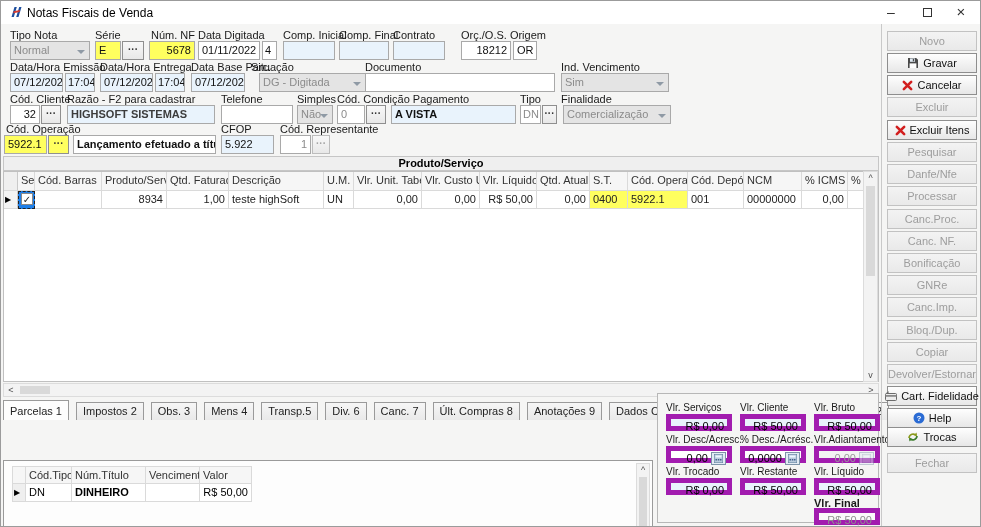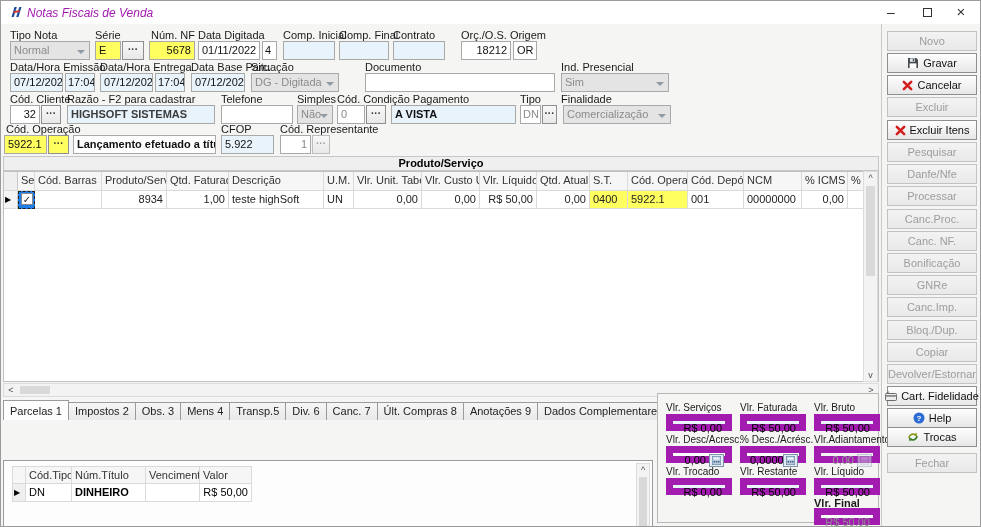--- a/index.html
+++ b/index.html
@@ -1,21 +1,21 @@
 <!DOCTYPE html>
 <html><head>
 <meta charset="utf-8">
 <style>
   * { margin:0; padding:0; box-sizing:border-box; }
   html,body { width:981px; height:527px; background:#d9d9d9; font-family:"Liberation Sans",sans-serif; }
   #window { position:relative; width:981px; height:527px; background:#f5f5f4; border:1px solid #9b9b9b; overflow:hidden; }
 
   
   .titlebar { position:absolute; left:0; top:0; width:100%; height:23px; background:#ffffff; }
-  .titlebar .title { position:absolute; left:26px; top:5px; font-size:12px; color:#a21caf;font-style:italic; }
+  .titlebar .title { position:absolute; left:26px; top:5px; font-size:12px; color:#000000; }
   .appicon { position:absolute; left:8px; top:4px; width:14px; height:14px; }
   .wbtn { position:absolute; top:0; width:34px; height:23px; text-align:center; font-size:14px; color:#333; line-height:22px; }
   .wbtn.min { right:72px; }
   .wbtn.max { right:36px; }
   .wbtn.max .sq { display:inline-block; width:9px; height:9px; border:1px solid #333; margin-top:6px; }
   .wbtn.close { right:2px; font-size:15px; }
 
   
   .lbl { position:absolute; font-size:11px; color:#1a1a1a; white-space:nowrap; }
   .box { position:absolute; height:19px; border:1px solid #a9a9a9; background:#fff; font-size:11px; line-height:17px; padding:0 3px; white-space:nowrap; overflow:hidden; color:#111; }
@@ -49,38 +49,38 @@
   .chk { width:12px; height:12px; background:#fff; border:1px solid #888; font-size:10px; line-height:11px; text-align:center; color:#222; }
 
   
   .sb { position:absolute; background:#f3f3f3; border:1px solid #dcdcdc; }
   .sb .arr { position:absolute; color:#505050; font-size:9px; width:100%; text-align:center; }
   .thumb { position:absolute; background:#d9d9d9; }
   .vscroll-grid { left:862px; top:170px; width:15px; height:211px; }
   .hscroll-grid { left:2px; top:382px; width:876px; height:14px; }
 
   
-  .tabstrip { position:absolute; left:2px; top:399px; height:20px; display:flex; align-items:flex-end; }
+  .tabstrip { position:absolute; left:2px; top:399px; height:20px; display:flex; align-items:flex-end;gap:8px; }
   .tab { flex:none; height:18px; border:1px solid #9a9a9a; border-bottom:none; background:linear-gradient(#f6f6f6,#e9e9e9); font-size:11px; padding:2px 6px 0 6px; margin-right:-1px; color:#222; white-space:nowrap; }
   .tab.active { height:20px; background:#fdfdfd; font-size:11px; padding-top:4px; position:relative; z-index:2; }
   .tabpanel { position:absolute; left:2px; top:419px; width:650px; height:96px; background:#fdfdfd; border:1px solid #9a9a9a;margin-top:40px; }
 
   
   .parc { position:absolute; left:8px; top:5px; }
   .prow { display:flex; }
   .pc { flex:none; border-right:1px solid #dadada; border-bottom:1px solid #dadada; font-size:11px; padding:2px 3px; height:18px; white-space:nowrap; overflow:hidden; background:#fff; }
   .phead .pc { background:#f6f6f6; color:#333; border-top:1px solid #dadada; }
   .p0{width:14px; background:#efefef; font-size:8px; line-height:13px; padding:2px 1px; border-left:1px solid #dadada;}
   .p1{width:46px}.p2{width:74px}.p3{width:54px}.p4{width:52px}
   .vscroll-parc { right:2px; top:2px; width:14px; height:90px; }
 
   
   .totals { position:absolute; left:656px; top:392px; width:222px; height:130px; background:#f5f5f4; border:1px solid #b7b7b7; }
   .totals .lbl { font-size:10px; }
-  .tbox { position:absolute; width:66px; height:17px; border:7px solid #a21caf; background:#e9f3fc; font-size:11px; line-height:15px; text-align:right; padding:0 3px; white-space:nowrap; }
+  .tbox { position:absolute; width:66px; height:17px; border:5px solid #a21caf; background:#e9f3fc; font-size:11px; line-height:15px; text-align:right; padding:0 3px; white-space:nowrap; }
   .tbox.edit { background:#fff; padding-right:19px; }
   .tbox.disf { background:#f3f3f3; color:#9a9a9a; padding-right:19px; }
   .calcbtn { position:absolute; right:1px; top:1px; width:15px; height:13px; border:1px solid #7d93a8; background:#e3ecf4; }
   .calcbtn svg { display:block; margin:1px auto 0; }
 
   
   .abtn { position:absolute; left:886px; width:90px; height:20px; border:1px solid #8e8e8e; background:linear-gradient(#fefefe,#e7e7e7); font-size:11px; color:#111; display:flex; align-items:center; justify-content:center; gap:4px; white-space:nowrap; }
   .abtn.dis { color:#9d9d9d; border-color:#c2c2c2; background:linear-gradient(#f3f3f3,#e9e9e9); }
   .abtn svg { flex:none; }
   .btnsep { position:absolute; left:880px; top:23px; width:1px; height:503px; background:#c9c9c9; }
@@ -136,26 +136,26 @@
   <div class="box ro" style="left:64px;top:72px;width:30px;padding:0 2px">17:04</div>
 
   <div class="lbl" style="left:99px;top:60px">Data/Hora Entrega</div>
   <div class="box ro" style="left:99px;top:72px;width:53px">07/12/2022</div>
   <div class="box ro" style="left:154px;top:72px;width:30px;padding:0 2px">17:04</div>
 
   <div class="lbl" style="left:190px;top:60px">Data Base Parc.</div>
   <div class="box ro" style="left:190px;top:72px;width:54px">07/12/2022</div>
 
   <div class="lbl" style="left:250px;top:60px">Situação</div>
-  <div class="box combo" style="left:250px;top:72px;width:88px"><span>DG - Digitada</span><span class="carrow"></span></div>
+  <div class="box combo" style="left:258px;top:72px;width:107px"><span>DG - Digitada</span><span class="carrow"></span></div>
 
   <div class="lbl" style="left:364px;top:60px">Documento</div>
   <div class="box" style="left:364px;top:72px;width:190px"></div>
 
-  <div class="lbl" style="left:560px;top:60px">Ind. Presencial</div>
+  <div class="lbl" style="left:560px;top:60px">Ind. Vencimento</div>
   <div class="box combo" style="left:560px;top:72px;width:108px"><span>Sim</span><span class="carrow"></span></div>
 
   <div class="lbl" style="left:9px;top:92px">Cód. Cliente</div>
   <div class="box right" style="left:9px;top:104px;width:30px">32</div>
   <div class="dots" style="left:40px;top:104px;width:20px">···</div>
 
   <div class="lbl" style="left:66px;top:92px">Razão - F2 para cadastrar</div>
   <div class="box ro bold" style="left:66px;top:104px;width:148px;color:#3c3c3c">HIGHSOFT SISTEMAS</div>
 
   <div class="lbl" style="left:220px;top:92px">Telefone</div>
@@ -279,21 +279,21 @@
     <div class="sb vscroll-parc">
       <div class="arr" style="top:1px">^</div>
       <div class="thumb" style="left:2px;top:13px;width:8px;height:58px"></div>
       <div class="arr" style="bottom:1px">v</div>
     </div>
   </div>
 
   <div class="totals">
     <div class="lbl" style="left:8px;top:8px">Vlr. Serviços</div>
     <div class="tbox" style="left:8px;top:20px">R$ 0,00</div>
-    <div class="lbl" style="left:82px;top:8px">Vlr. Faturada</div>
+    <div class="lbl" style="left:82px;top:8px">Vlr. Cliente</div>
     <div class="tbox" style="left:82px;top:20px">R$ 50,00</div>
     <div class="lbl" style="left:156px;top:8px">Vlr. Bruto</div>
     <div class="tbox" style="left:156px;top:20px">R$ 50,00</div>
 
     <div class="lbl" style="left:8px;top:40px">Vlr. Desc/Acresc.</div>
     <div class="tbox edit" style="left:8px;top:52px"><span>0,00</span>
       <span class="calcbtn">
           <svg width="9" height="9" viewBox="0 0 9 9">
             <rect width="9" height="9" fill="#b9cbdd" stroke="#5b7a99" stroke-width="1"></rect>
             <rect x="1.5" y="1.5" width="6" height="2" fill="#eef7ff"></rect>

